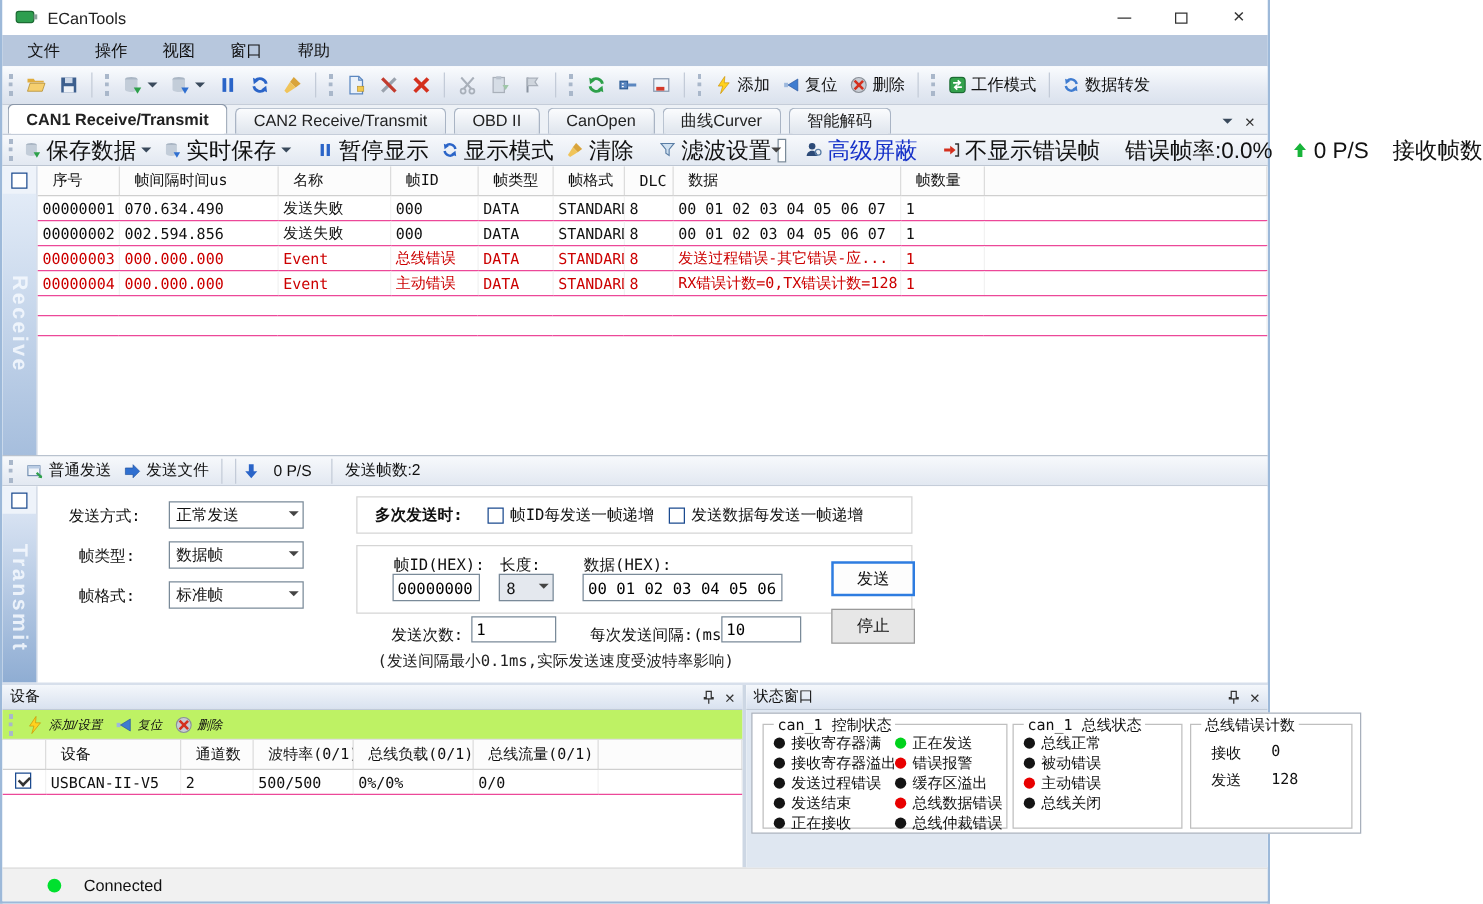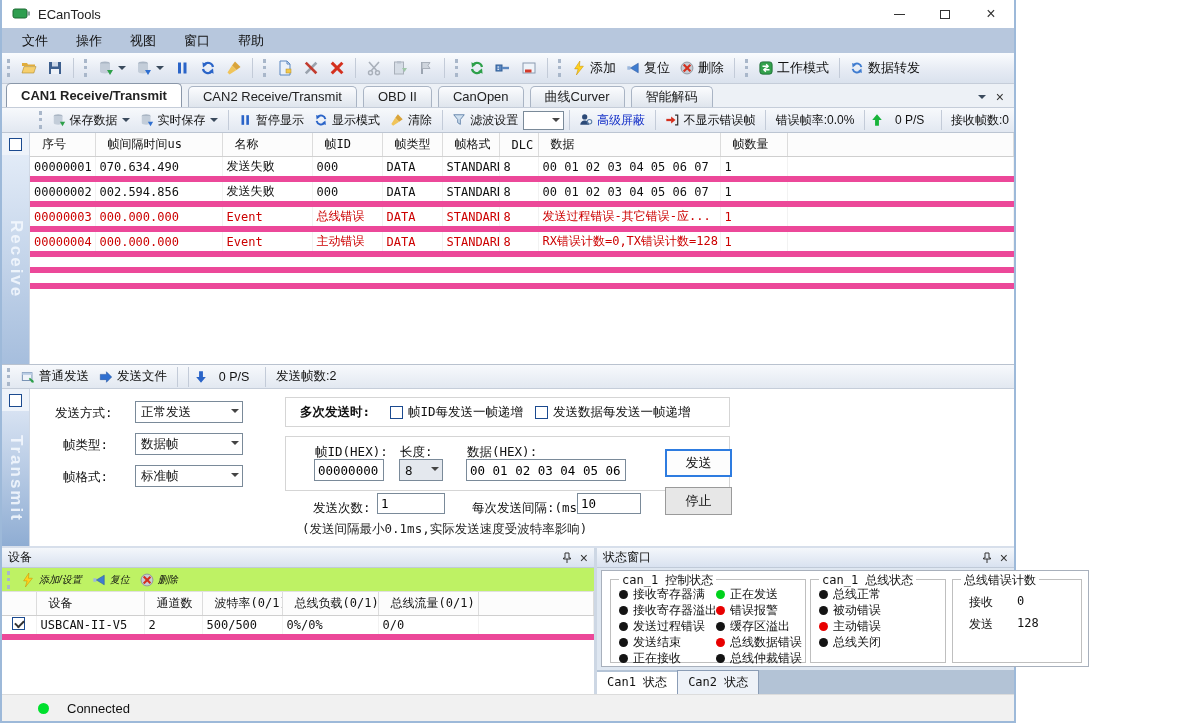--- a/index.html
+++ b/index.html
@@ -16,21 +16,21 @@
   .max-glyph { width:10px; height:9px; border:1px solid #333; display:inline-block; }
   .min-glyph { width:11px; height:1px; background:#333; display:inline-block; }
   .close-glyph { font-size:16px; line-height:16px; }
 
   
   .menubar { height:25px; background:#b7c7dd; display:flex; align-items:center; padding-left:6px; flex:0 0 auto; }
   .menu-item { padding:0 14px; line-height:25px; }
 
   
   .toolbar { height:31px; background:linear-gradient(#fafcfe,#e5eaf3 60%,#dae2ed); border-bottom:1px solid #c5cdd9; display:flex; align-items:center; flex:0 0 auto; }
-  .subtoolbar { height:25px; background:linear-gradient(#f7f9fc,#e2e8f1); border-bottom:1px solid #bcc5d2; display:flex; align-items:center; flex:0 0 auto; font-size:12px;padding-left:32px; }
+  .subtoolbar { height:25px; background:linear-gradient(#f7f9fc,#e2e8f1); border-bottom:1px solid #bcc5d2; display:flex; align-items:center; flex:0 0 auto; font-size:18px; }
   .grip { width:5px; height:18px; border-left:3px dotted #a9b7ca; margin:0 4px 0 5px; }
   .tsep { width:1px; height:20px; background:#c3cbd8; margin:0 5px; }
   .tbtn { display:flex; align-items:center; gap:4px; padding:2px 5px; border-radius:2px; white-space:nowrap; }
   .ic { width:16px; height:16px; flex:0 0 auto; }
   .ic14 { width:14px; height:14px; flex:0 0 auto; }
   .caret { width:0; height:0; border:4px solid transparent; border-top-color:#3a4a5c; margin-top:4px; }
   .blue-text { color:#1530c8; }
 
   
   .maintabs { height:24px; background:#edf1f6; display:flex; align-items:flex-end; padding-left:4px; border-bottom:1px solid #c5cdd9; flex:0 0 auto; }
@@ -43,21 +43,21 @@
   .receive-area { height:231px; display:flex; background:#fff; flex:0 0 auto; }
   .gutter { width:28px; flex:0 0 auto; display:flex; flex-direction:column; background:#eef3fa; border-right:1px solid #d0d8e4; }
   .gutter .cbcell { height:22px; display:flex; align-items:center; justify-content:center; }
   .vstrip { flex:1; background:linear-gradient(#e2ebf7,#a6bedd); display:flex; align-items:center; justify-content:center; }
   .vlabel { writing-mode:vertical-rl; font-size:17px; font-weight:bold; color:#f6faff; opacity:.85; letter-spacing:2px; }
   .cb { width:13px; height:13px; background:#fff; border:1px solid #1b4a8f; position:relative; display:inline-block; }
   .cb.checked::after { content:""; position:absolute; left:2px; top:2px; width:7px; height:4px; border-left:2px solid #333; border-bottom:2px solid #333; transform:rotate(-45deg); }
 
   table.grid { border-collapse:collapse; table-layout:fixed; width:100%; font-family:"DejaVu Sans Mono",monospace; font-size:12px; }
   table.grid th { font-weight:normal; text-align:left; padding:3px 12px; border-right:1px solid #dcdcdc; border-bottom:1px solid #cfcfcf; background:#fcfcfc; height:22px; white-space:nowrap; overflow:hidden; }
-  table.grid td { padding:1px 4px; height:16px; border-right:1px solid #f2f2f2; border-bottom:6px solid #ec4899; white-space:nowrap; overflow:hidden; }
+  table.grid td { padding:1px 4px; height:16px; border-right:1px solid #f2f2f2; border-bottom:1px solid #ec4899; white-space:nowrap; overflow:hidden; }
   tr.red td { color:#cc0000; }
 
   
   .txbar { height:25px; background:linear-gradient(#f7f9fc,#e2e8f1); border-top:1px solid #b9c2cf; border-bottom:1px solid #c5cdd9; display:flex; align-items:center; font-size:12.5px; flex:0 0 auto; }
   .tx-area { height:157px; display:flex; background:#fff; flex:0 0 auto; }
   .tx-main { flex:1; position:relative; font-family:"DejaVu Sans Mono",monospace; font-size:12.5px; }
   .frow { position:absolute; display:flex; align-items:center; }
   .combo { border:1px solid #7a8a99; background:#fff; height:22px; display:flex; align-items:center; padding-left:5px; position:relative; }
   .combo .cbt { position:absolute; right:3px; top:7px; width:0; height:0; border:4px solid transparent; border-top-color:#444; }
   .gbox { position:absolute; border:1px solid #d5d5d5; }
@@ -764,24 +764,20 @@
                 <span>接收</span>
                 <span>0</span>
               </div>
             <div style="position:absolute;left:16px;top:36px;display:flex;gap:24px;">
                 <span>发送</span>
                 <span>128</span>
               </div>
           </div>
         </div>
       </div>
-      <div class="status-tabs">
-        <span class="stab1">Can1 状态</span>
-        <span class="stab2">Can2 状态</span>
-      </div>
     </div>
   </div>
 
   <div class="statusbar">
     <span class="dot"></span>
     <span>Connected</span>
   </div>
 
 </div>
 

